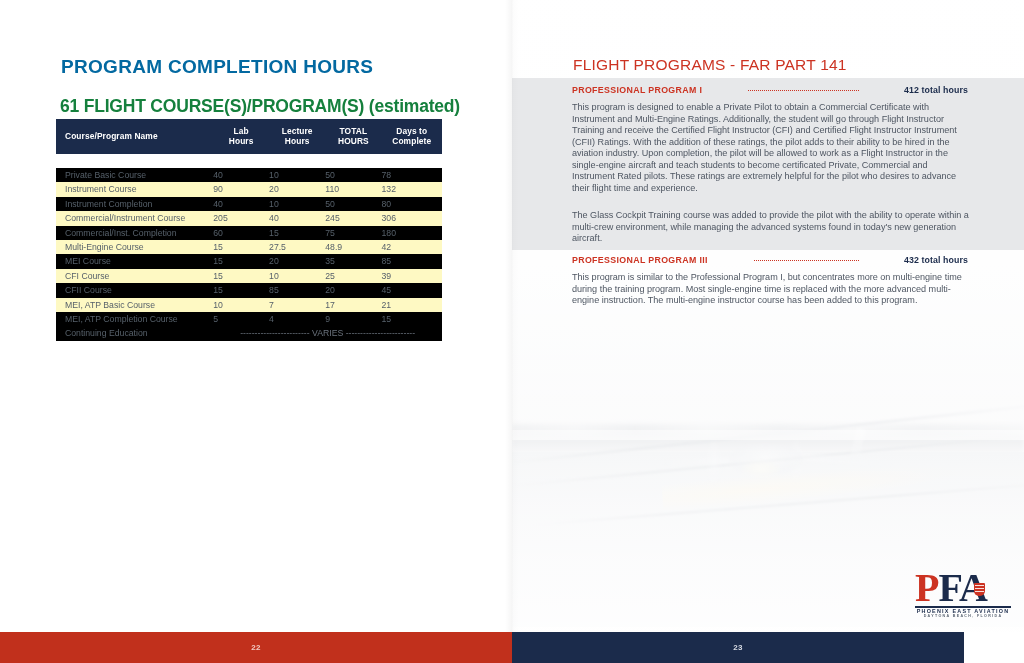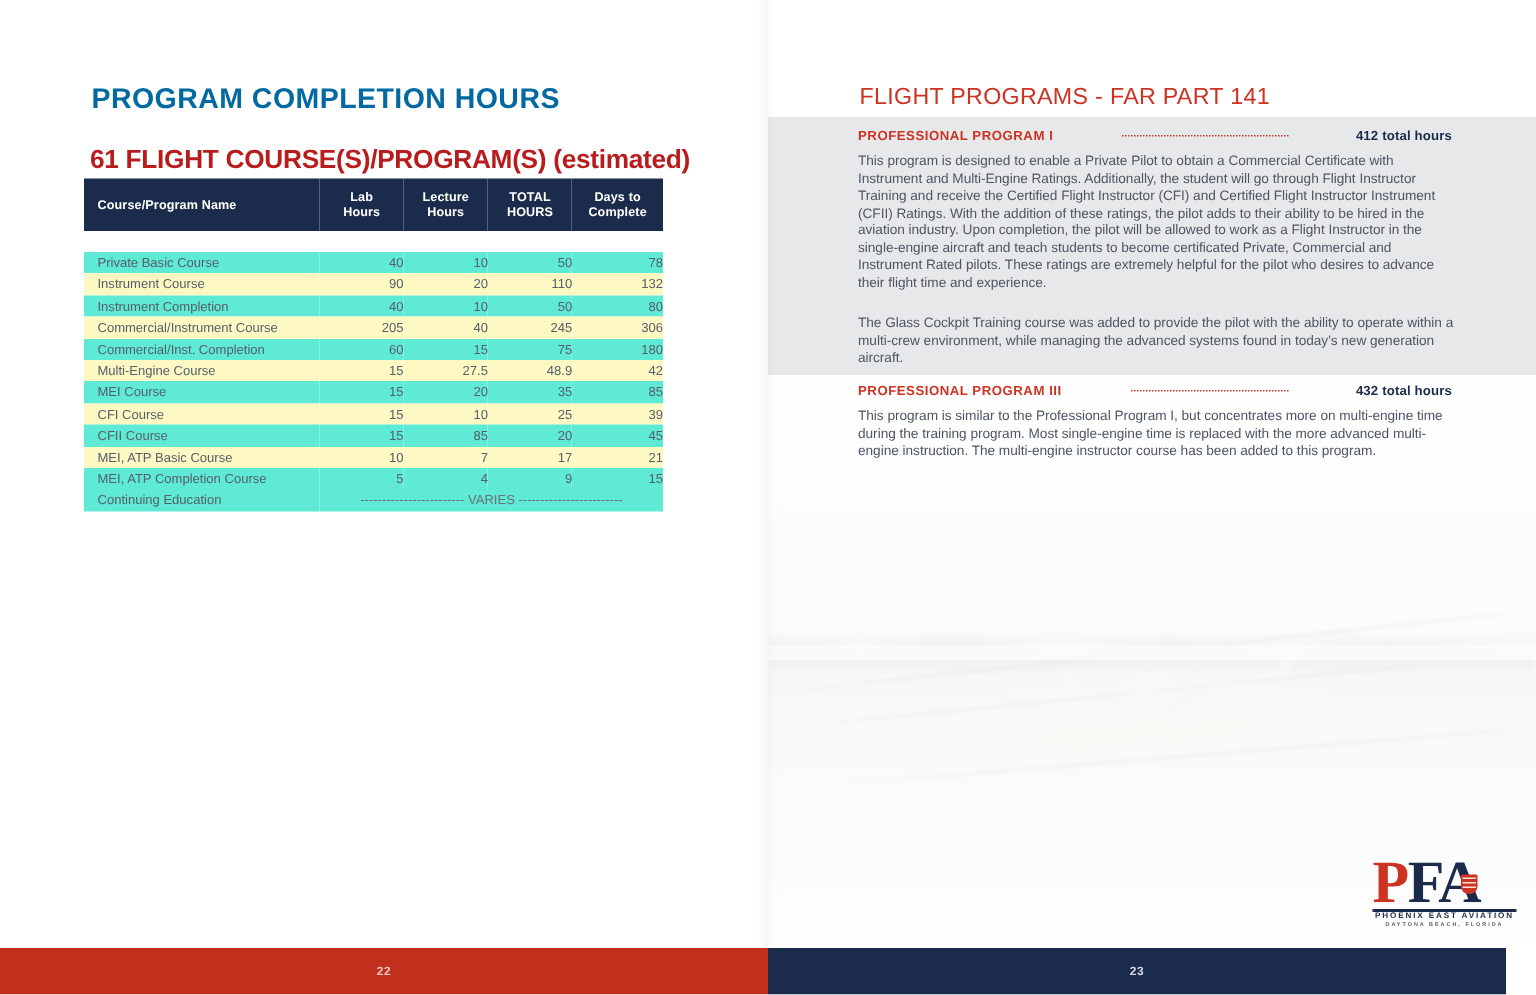--- a/index.html
+++ b/index.html
@@ -40,21 +40,21 @@
     letter-spacing: 0.3px;
     color: #0369a1;
   }
 
   .table-title {
     position: absolute;
     left: 60px; top: 96px;
     font-size: 17.5px;
     font-weight: bold;
     letter-spacing: -0.2px;
-    color: #b91c1c;
+    color: #15803d;
     white-space: nowrap;
   }
 
   .hours-table {
     position: absolute;
     left: 56px; top: 119px;
     width: 386px;
     border-collapse: collapse;
     font-size: 8.6px;
     color: #5a6068;
@@ -74,34 +74,34 @@
     padding-left: 9px;
     width: 152px;
   }
   .hours-table thead th.th-num {
     text-align: center;
     width: 58px;
   }
   .hours-table thead th.th-num.wide { width: 62px; }
 
   .hours-table tbody tr { height: 14.4px; }
-  .hours-table tbody tr.alt { background: #5eead4; }
+  .hours-table tbody tr.alt { background: #000000; }
   .hours-table tbody tr.plain { background: #fef9c3; }
   .hours-table tbody td {
     padding: 0;
     line-height: 14.4px;
     font-size: 8.7px;
     color: #56606a;
     white-space: nowrap;
   }
   .hours-table tbody td.c-name {
     text-align: left;
     padding-left: 9px;
   }
-  .hours-table tbody td.c-num { text-align: right; }
+  .hours-table tbody td.c-num { text-align: left; }
   .hours-table tbody td.c-varies {
     text-align: center;
     letter-spacing: 0px;
     color: #6a727c;
   }
   .spacer-row td { height: 6px; line-height: 6px; padding: 0; background: #ffffff; }
 
   
   .page-right {
     position: absolute;
@@ -345,21 +345,21 @@
     left: 0; top: 632px;
     width: 1024px; height: 31px;
   }
   .footer-left {
     position: absolute;
     left: 0; top: 0; width: 512px; height: 31px;
     background: #c1301c;
   }
   .footer-right {
     position: absolute;
-    left: 512px; top: 0; width: 492px; height: 31px;
+    left: 512px; top: 0; width: 452px; height: 31px;
     background: #1b2b4b;
   }
   .page-num {
     position: absolute;
     top: 11px;
     width: 100%;
     text-align: center;
     font-size: 8px;
     font-weight: bold;
     color: #ffffff;

